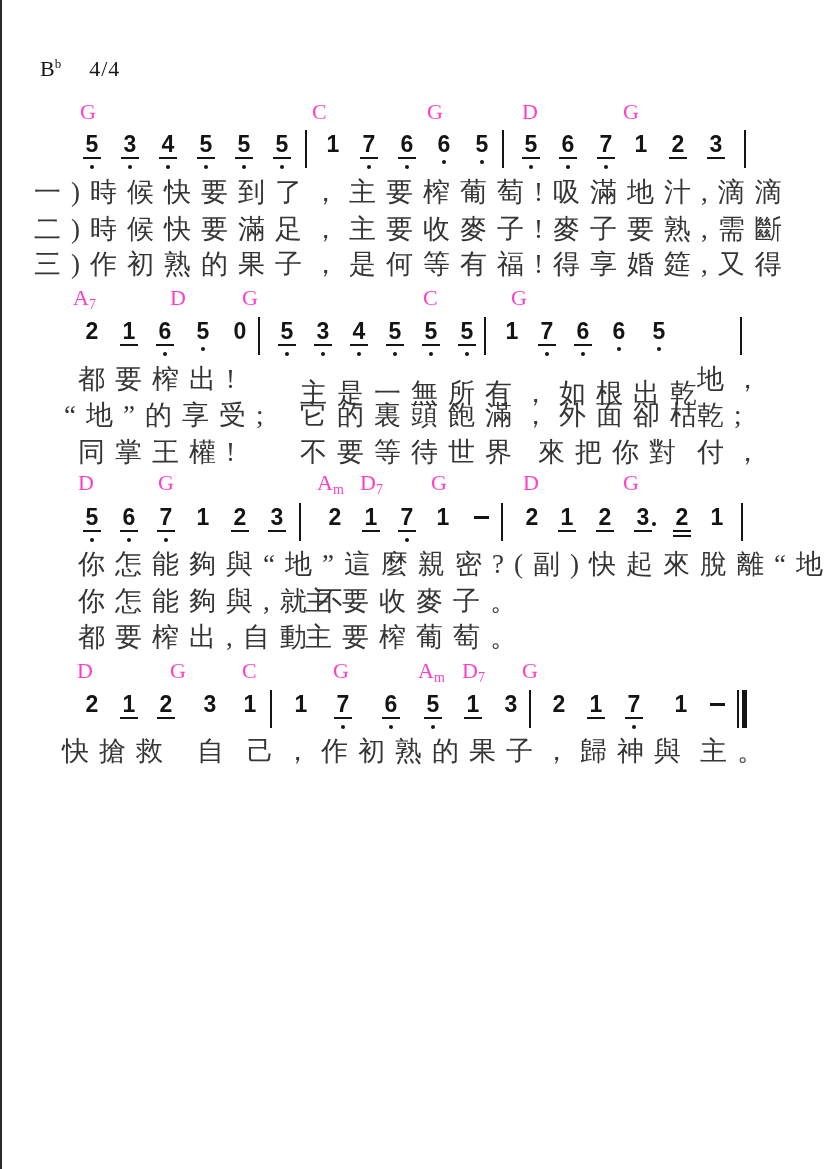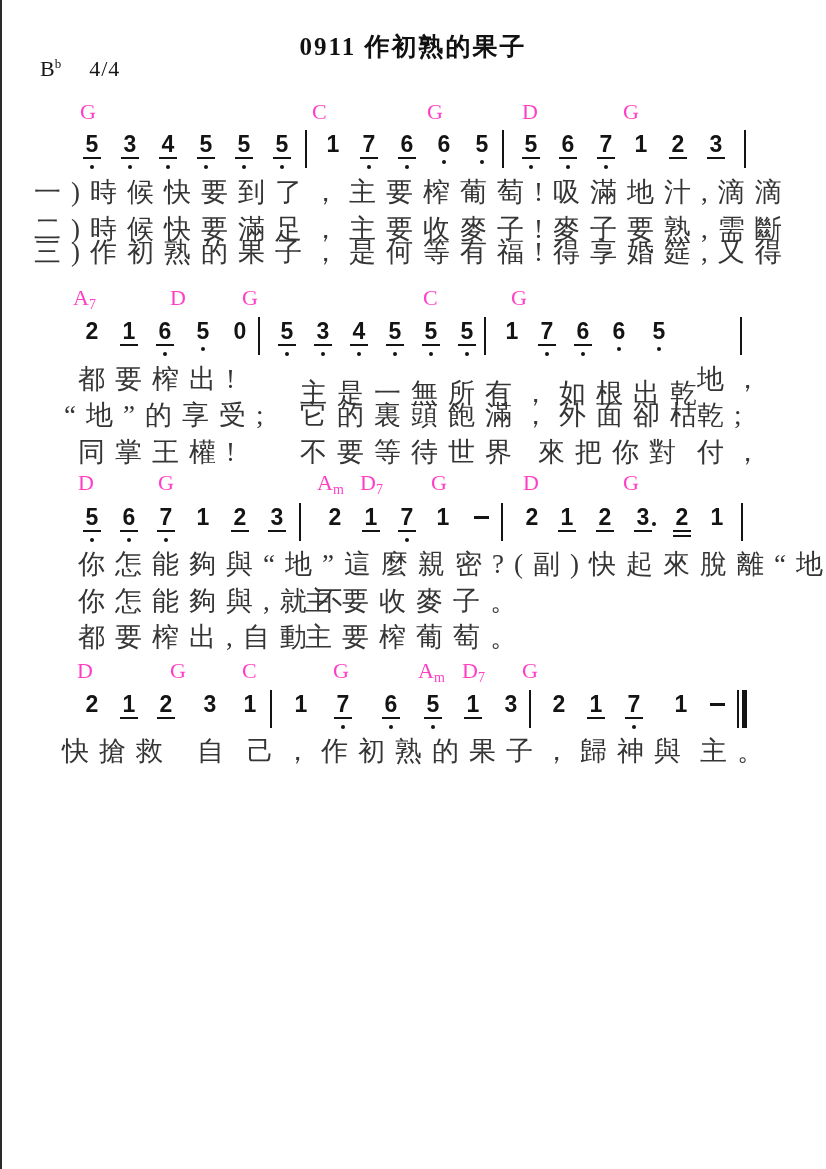--- a/index.html
+++ b/index.html
@@ -47,21 +47,20 @@
     letter-spacing:10px;
     color:#353535;
     white-space:nowrap;
   }
 </style>
 </head>
 <body>
 
 <div id="sheet">
   <div class="scan-edge"></div>
-  <div class="title">0911 作初熟的果子</div>
   <div class="keysig"><span>B</span><sup>b</sup><span class="meter">4/4</span></div>
   <div id="music-layer">
       <div class="chord" style="left: 80px; top: 99px;"><span>G</span></div>
       <div class="chord" style="left: 312px; top: 99px;"><span>C</span></div>
       <div class="chord" style="left: 427px; top: 99px;"><span>G</span></div>
       <div class="chord" style="left: 522px; top: 99px;"><span>D</span></div>
       <div class="chord" style="left: 623px; top: 99px;"><span>G</span></div>
       <div class="chord" style="left: 73px; top: 285px;"><span>A</span><span class="sub">7</span></div>
       <div class="chord" style="left: 170px; top: 285px;"><span>D</span></div>
       <div class="chord" style="left: 242px; top: 285px;"><span>G</span></div>
@@ -232,21 +231,21 @@
       <div class="uline" style="left: 587px; top: 717px;"></div>
       <div class="note" style="left: 627px; top: 693px;">7</div>
       <div class="uline" style="left: 625px; top: 717px;"></div>
       <div class="odot" style="left: 632px; top: 724.5px;"></div>
       <div class="note" style="left: 674px; top: 693px;">1</div>
       <div class="dash" style="left: 710px; top: 703px;"></div>
       <div class="barline" style="left: 737px; top: 690px;"></div>
       <div class="barline thick" style="left: 742px; top: 690px;"></div>
       <div class="lyric-seg" style="left: 34px; top: 176px;">一)時候快要到了，主要榨葡萄!吸滿地汁,滴滴</div>
       <div class="lyric-seg" style="left: 34px; top: 213px;">二)時候快要滿足，主要收麥子!麥子要熟,需斷</div>
-      <div class="lyric-seg" style="left: 34px; top: 236px;">三)作初熟的果子，是何等有福!得享婚筵,又得</div>
+      <div class="lyric-seg" style="left: 34px; top: 248px;">三)作初熟的果子，是何等有福!得享婚筵,又得</div>
       <div class="lyric-seg" style="left: 78px; top: 363px;">都要榨出!</div>
       <div class="lyric-seg" style="left: 300px; top: 377px;">主是一無所有，如根出乾</div>
       <div class="lyric-seg" style="left: 697px; top: 363px;">地，</div>
       <div class="lyric-seg" style="left: 64px; top: 399px; font-family: Liberation Serif, serif;">“地”的享受;</div>
       <div class="lyric-seg" style="left: 300px; top: 399px;">它的裏頭飽滿，外面卻枯</div>
       <div class="lyric-seg" style="left: 697px; top: 399px;">乾;</div>
       <div class="lyric-seg" style="left: 78px; top: 436px; font-family: Liberation Serif, serif;">同掌王權!</div>
       <div class="lyric-seg" style="left: 300px; top: 436px;">不要等待世界</div>
       <div class="lyric-seg" style="left: 538px; top: 436px;">來把你對</div>
       <div class="lyric-seg" style="left: 697px; top: 436px;">付，</div>

